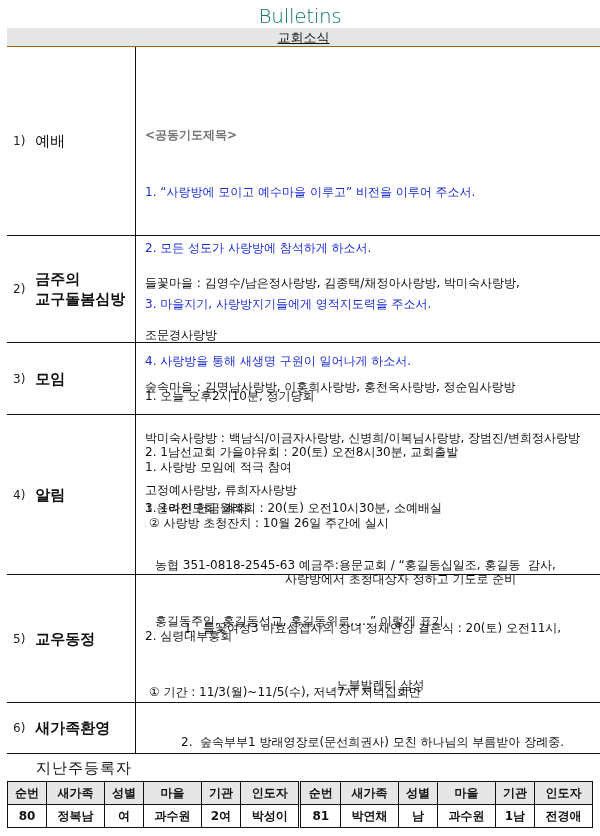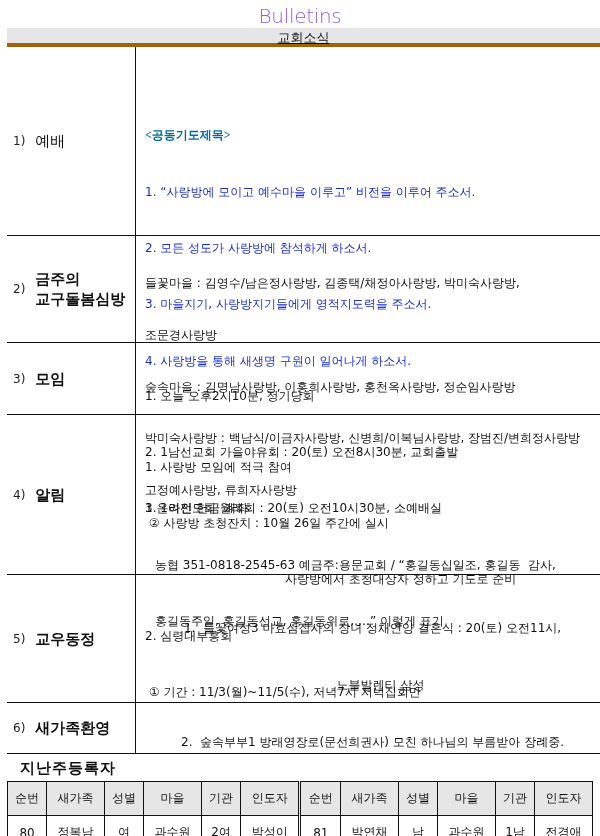--- a/index.html
+++ b/index.html
@@ -1,74 +1,74 @@
 <!DOCTYPE html>
 <html><head>
   <meta charset="utf-8">
   <style>
     * { box-sizing: border-box; margin: 0; padding: 0; }
     html, body { width: 600px; height: 836px; background: #ffffff; overflow: hidden; }
     body { font-family: "DejaVu Sans", sans-serif; color: #111; position: relative; }
 
     .title {
       position: absolute; left: 0; top: 4px; width: 600px; height: 24px;
-      text-align: center; font-size: 20px; font-weight: 300; color: #8b5cf6;
+      text-align: center; font-size: 20px; font-weight: 300; color: #0f766e;
       letter-spacing: -0.3px; line-height: 24px;
     }
     .band {
       position: absolute; left: 7px; top: 28px; width: 593px; height: 19px;
       background: #e6e6e6; text-align: center; font-size: 13px; line-height: 19px;
-      border-bottom: 4px solid #a16207;
+      border-bottom: 1px solid #a16207;
     }
     .band span { text-decoration: underline; }
 
     .main {
       position: absolute; left: 7px; top: 47px; width: 593px;
       border-collapse: collapse;
     }
     .row { display: flex; border-bottom: 1px solid #111; }
     .row .lab {
       width: 129px; border-right: 1px solid #111;
       display: flex; align-items: center; padding-left: 6px;
       font-size: 13px;
     }
     .row .lab .num { font-size: 12px; margin-right: 10px; color: #222; }
     .row .lab .name { font-weight: bold; font-size: 15px; line-height: 20px; }
     .row .body {
       flex: 1; padding: 4px 0 0 9px; font-size: 12px; line-height: 18.8px; color: #111;
       white-space: pre;
     }
     .blue { color: #1b2dd4; }
-    .blue .head { font-weight: bold; color: #0369a1; font-family: Liberation Serif, serif; }
+    .blue .head { font-weight: bold; color: #737373; }
     .ind { padding-left: 10px; }
     .ind2 { padding-left: 140px; }
     .hang { padding-left: 16px; }
 
     .r1 { height: 189px; }
     .r2 { height: 107px; }
     .r3 { height: 72px; }
     .r4 { height: 160px; }
     .r5 { height: 128px; }
     .r6 { height: 51px; }
     .r2 .body { line-height: 17.2px; padding-top: 5px; }
     .r3 .body { padding-top: 6px; }
     .r4 .body { padding-top: 5px; }
     .r5 .body { line-height: 19px; padding-top: 6px; text-align: center; }
     .r6 .body { padding-top: 5px; }
 
     .subtitle {
-      position: absolute; left: 20px; top: 759px; font-size: 15px; font-weight: bold;
+      position: absolute; left: 36px; top: 759px; font-size: 15px; font-weight: normal;
       letter-spacing: 1px;
     }
     table.reg {
       position: absolute; left: 7px; top: 781px; width: 586px;
       border-collapse: collapse; font-size: 12px; text-align: center;
     }
     table.reg td, table.reg th {
-      border: 1px solid #111; height: 34px; font-weight: normal;
+      border: 1px solid #111; height: 23px; font-weight: bold;
     }
     table.reg th { background: #e6e6e6; }
     table.reg .dbl { border-right: 3px double #111; }
   </style>
 </head>
 <body>
 
 <div class="title">Bulletins</div>
 <div class="band">
   <span>교회소식</span>

